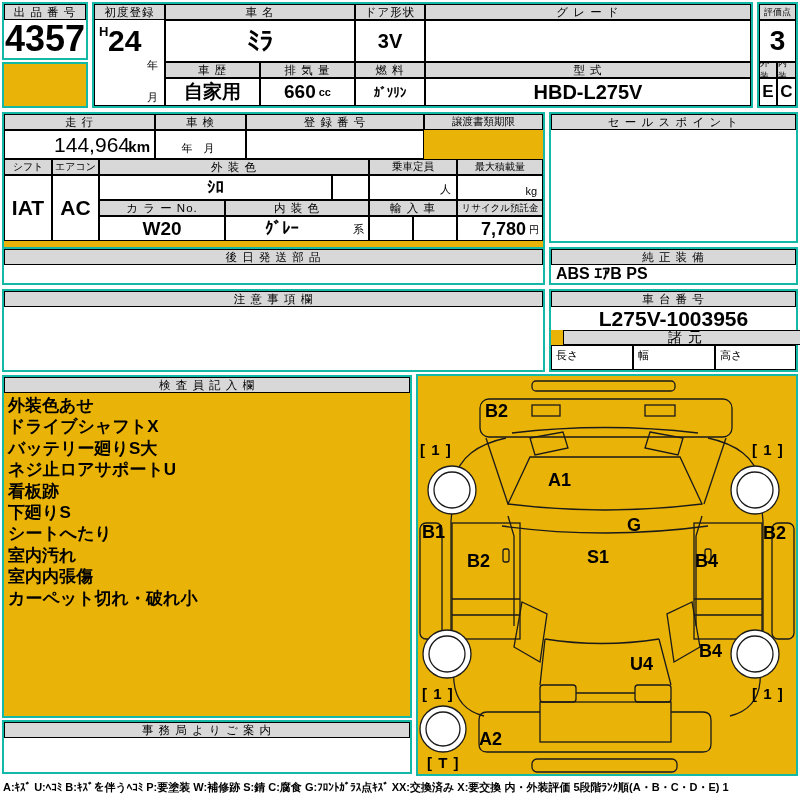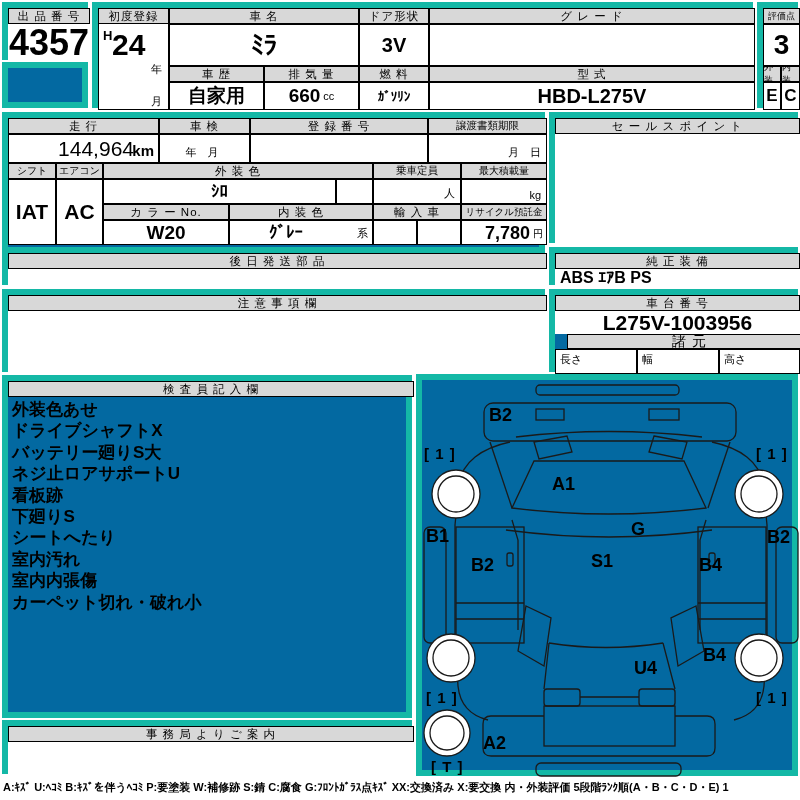--- a/index.html
+++ b/index.html
@@ -1,24 +1,24 @@
 <!DOCTYPE html>
 <html style="--hdr: #d8d8d8;"><head>
 <meta charset="utf-8">
 <style>
   html,body{margin:0;padding:0;background:#fff;}
   .sheet{position:relative;width:800px;height:800px;background:#fff;color:#000;
          font-family:"Liberation Sans","DejaVu Sans",sans-serif;overflow:hidden;}
-  .box{position:absolute;box-sizing:border-box;border:6px solid #14b8a6;background:#0369a1;}
+  .box{position:absolute;box-sizing:border-box;border:2px solid #14b8a6;background:#eab308;}
   .cell{position:absolute;box-sizing:border-box;border:1px solid #000;background:#fff;overflow:hidden;}
   .hdr{background:var(--hdr,#d8d8d8);display:flex;align-items:center;justify-content:center;
        font-size:11.5px;letter-spacing:1px;}
   .val{display:flex;align-items:center;justify-content:center;font-weight:bold;}
   .big{font-weight:bold;}
-  .unit{font-weight:normal;font-size:11px;}
+  .unit{font-weight:bold;font-size:11px;}
   .rb{display:flex;align-items:flex-end;justify-content:flex-end;padding:0 5px 2px 0;font-size:11px;}
   .nob{border:none;}
   .list{list-style:none;margin:0;padding:2px 0 0 4px;}
   .list li{font-size:17px;font-weight:bold;line-height:21.4px;white-space:nowrap;}
   .legend{position:absolute;left:3px;top:780px;width:794px;font-size:11px;font-weight:bold;
           white-space:nowrap;letter-spacing:0px;}
   svg .ln{fill:none;stroke:#1a1a1a;stroke-width:1.3px;}
   svg .wh{fill:#ffffff;stroke:#1a1a1a;stroke-width:1.3px;}
   svg text{font-family:"Liberation Sans","DejaVu Sans",sans-serif;}
   svg text.code{font-size:18px;font-weight:bold;}
@@ -75,21 +75,20 @@
     <div class="cell hdr" style="left:0;top:0;width:151px;height:16px">走 行</div>
     <div class="cell" style="left:0;top:16px;width:151px;height:29px">
       <span style="position:absolute;right:24px;top:2px;font-size:21px;font-weight:normal">144,964</span>
       <span style="position:absolute;right:4px;top:7px;font-size:15px;font-weight:bold">km</span>
     </div>
     <div class="cell hdr" style="left:151px;top:0;width:91px;height:16px">車 検</div>
     <div class="cell rb" style="left:151px;top:16px;width:91px;height:29px;justify-content:center">年　月</div>
     <div class="cell hdr" style="left:242px;top:0;width:178px;height:16px">登 録 番 号</div>
     <div class="cell" style="left:242px;top:16px;width:178px;height:29px"></div>
     <div class="cell hdr" style="left:420px;top:0;width:119px;height:16px;font-size:10.5px;letter-spacing:0">譲渡書類期限</div>
-    <div class="cell rb" style="left:420px;top:16px;width:119px;height:29px">月　日</div>
 
     <div class="cell hdr" style="left:0;top:45px;width:48px;height:16px;font-size:10px;letter-spacing:0">シフト</div>
     <div class="cell hdr" style="left:48px;top:45px;width:47px;height:16px;font-size:10px;letter-spacing:0">エアコン</div>
     <div class="cell hdr" style="left:95px;top:45px;width:270px;height:16px">外 装 色</div>
     <div class="cell hdr" style="left:365px;top:45px;width:88px;height:16px;font-size:10.5px;letter-spacing:0">乗車定員</div>
     <div class="cell hdr" style="left:453px;top:45px;width:86px;height:16px;font-size:10px;letter-spacing:0">最大積載量</div>
 
     <div class="cell val" style="left:0;top:61px;width:48px;height:66px;font-size:21px">IAT</div>
     <div class="cell val" style="left:48px;top:61px;width:47px;height:66px;font-size:21px">AC</div>
     <div class="cell val" style="left:95px;top:61px;width:233px;height:25px;font-size:17px">ｼﾛ</div>

